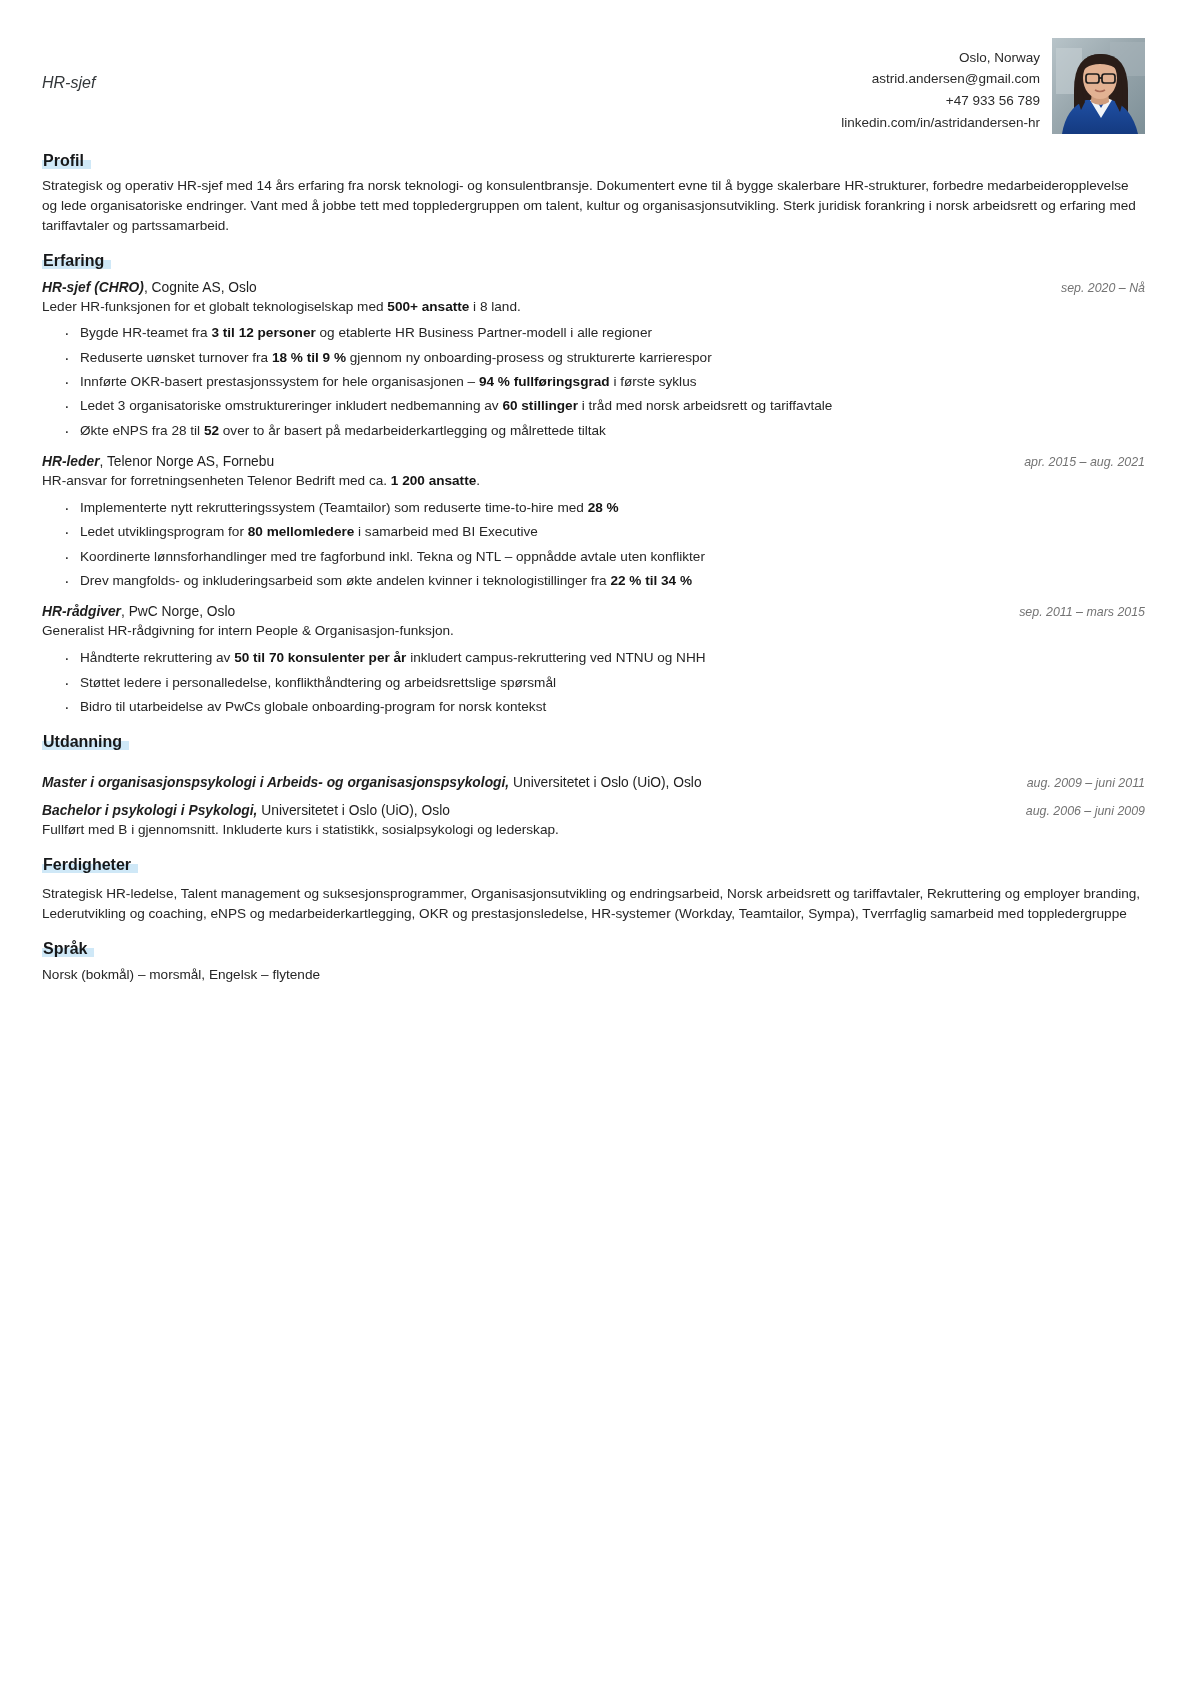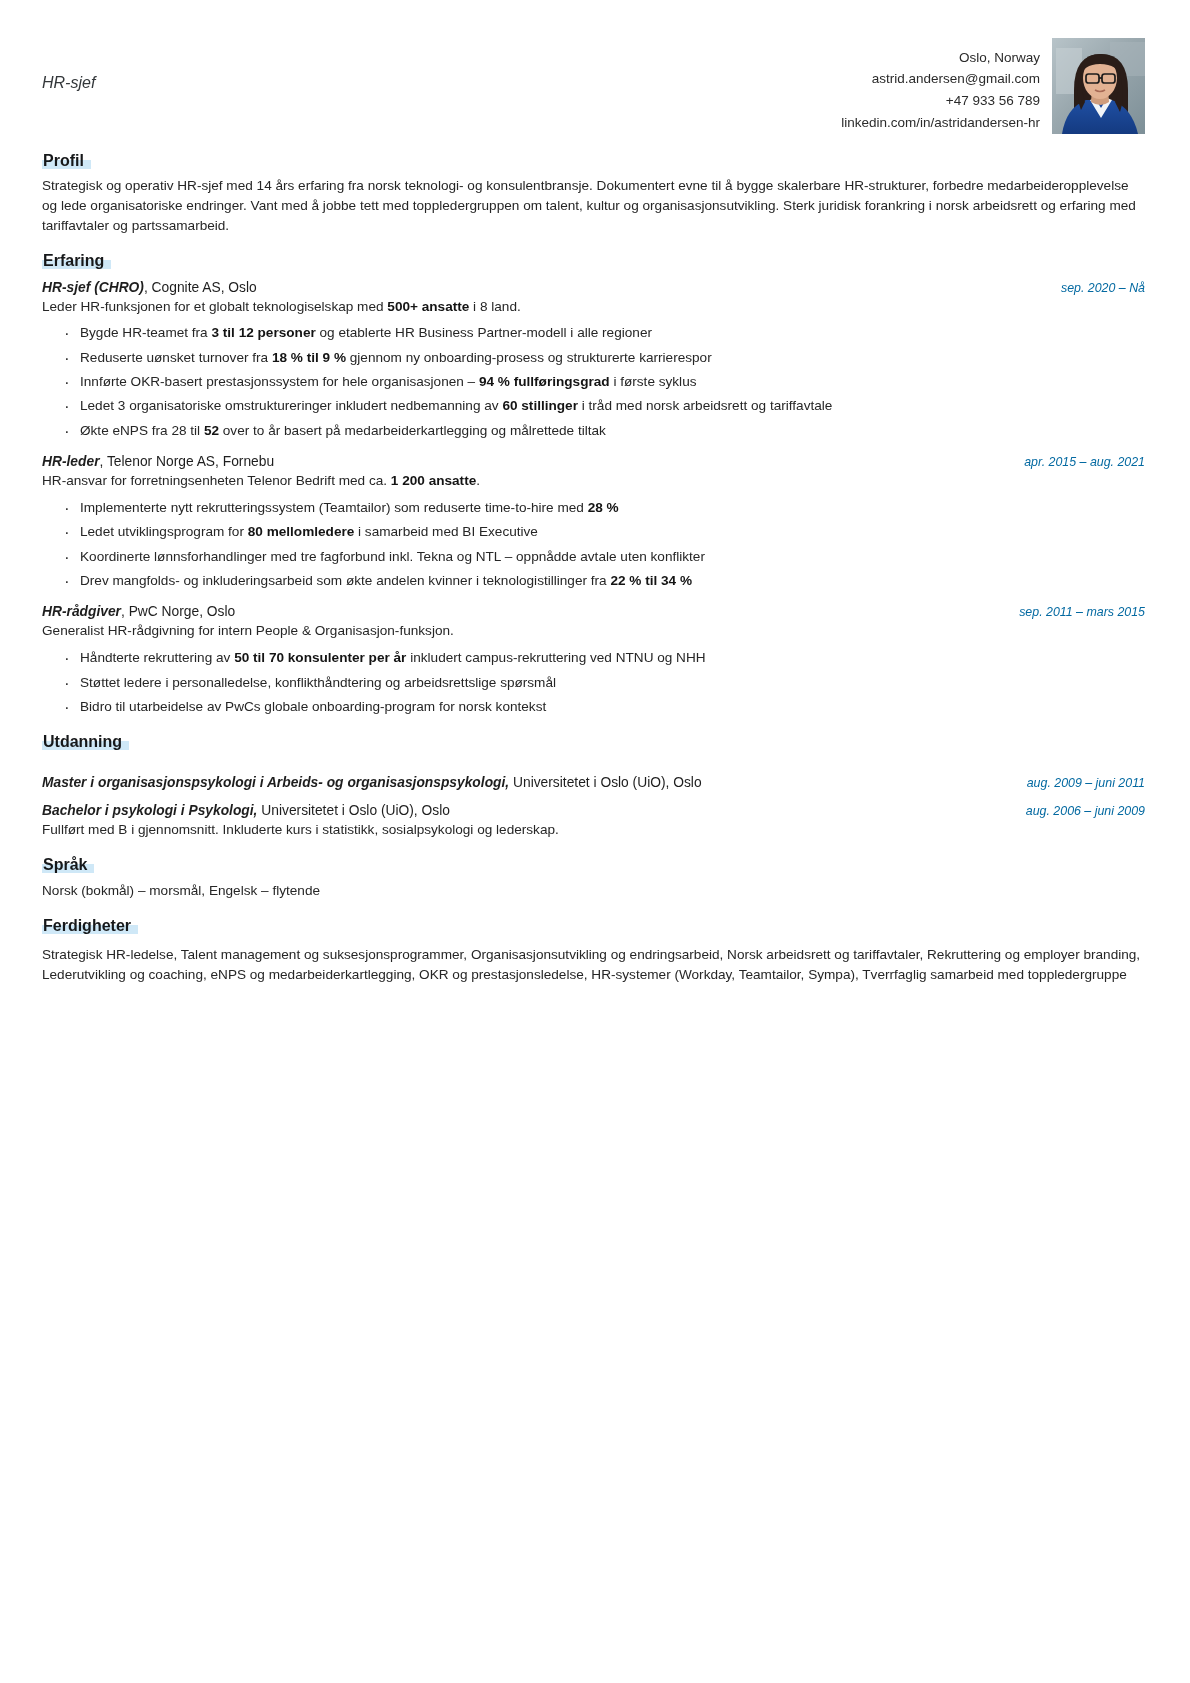--- a/index.html
+++ b/index.html
@@ -131,21 +131,21 @@
     font-size: 13.8px;
     color: #1e1e1e;
   }
   .entry-title .role {
     font-weight: bold;
     font-style: italic;
   }
   .entry-date {
     font-size: 12.4px;
     font-style: italic;
-    color: #0369a1;
+    color: #737373;
     white-space: nowrap;
     flex: 0 0 auto;
   }
   .entry-sub {
     font-size: 13.6px;
     line-height: 1.45;
     margin-top: 2px;
     color: #262626;
   }
   ul.bullets {
@@ -300,22 +300,22 @@
           <div class="entry-head">
             <div class="entry-title"><span class="role">Bachelor i psykologi i Psykologi,</span> Universitetet i Oslo (UiO), Oslo</div>
             <div class="entry-date">aug. 2006 – juni 2009</div>
           </div>
           <div class="entry-sub">Fullført med B i gjennomsnitt. Inkluderte kurs i statistikk, sosialpsykologi og lederskap.</div>
         </div>
       </div>
   </div>
 
   <div class="section">
+    <div class="sec-head"><span>Ferdigheter</span></div>
+    <div class="body-text skills-text">Strategisk HR-ledelse, Talent management og suksesjonsprogrammer, Organisasjonsutvikling og endringsarbeid, Norsk arbeidsrett og tariffavtaler, Rekruttering og employer branding, Lederutvikling og coaching, eNPS og medarbeiderkartlegging, OKR og prestasjonsledelse, HR-systemer (Workday, Teamtailor, Sympa), Tverrfaglig samarbeid med toppledergruppe</div>
+  </div>
+
+  <div class="section">
     <div class="sec-head"><span>Språk</span></div>
     <div class="body-text lang-text">Norsk (bokmål) – morsmål, Engelsk – flytende</div>
   </div>
 
-  <div class="section">
-    <div class="sec-head"><span>Ferdigheter</span></div>
-    <div class="body-text skills-text">Strategisk HR-ledelse, Talent management og suksesjonsprogrammer, Organisasjonsutvikling og endringsarbeid, Norsk arbeidsrett og tariffavtaler, Rekruttering og employer branding, Lederutvikling og coaching, eNPS og medarbeiderkartlegging, OKR og prestasjonsledelse, HR-systemer (Workday, Teamtailor, Sympa), Tverrfaglig samarbeid med toppledergruppe</div>
-  </div>
-
 </div>
 
 </body></html>

